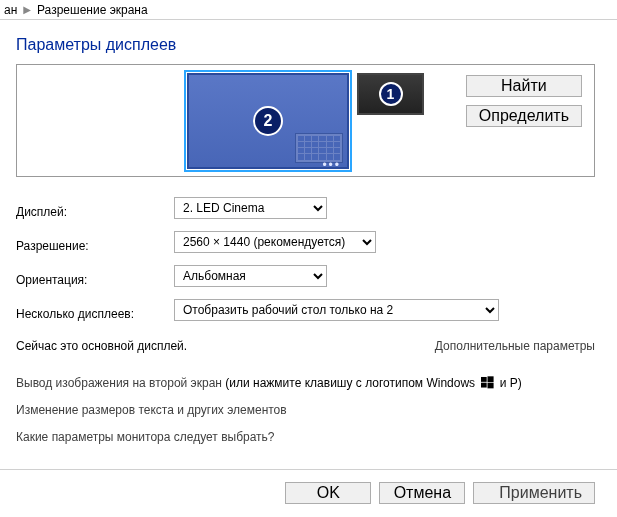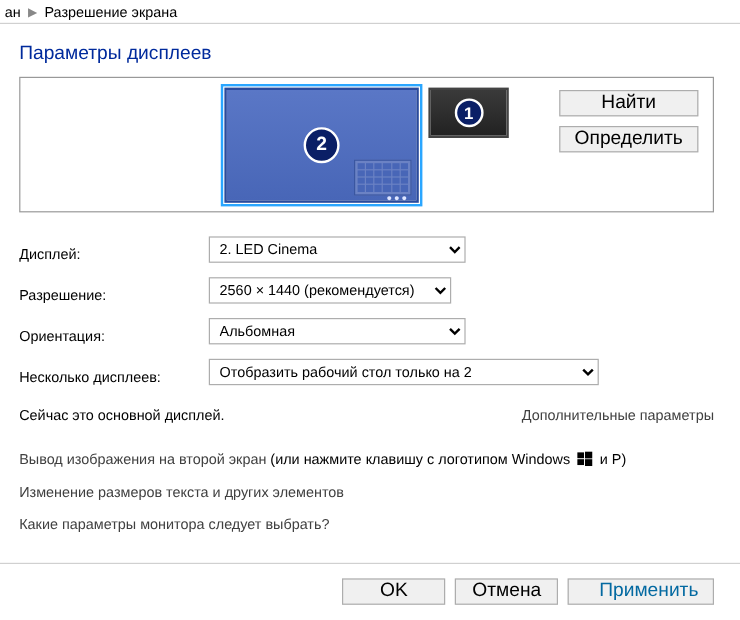--- a/index.html
+++ b/index.html
@@ -87,32 +87,32 @@
   display: flex; flex-direction: column; gap: 8px;
   position: absolute; right: 12px; top: 10px;
 }
 .btn {
   min-width: 90px; height: 22px;
   background: #f0f0f0;
   border: 1px solid #adadad;
   font-family: inherit; font-size: 16px;
   cursor: pointer; padding: 0 12px;
 }
-.btn:disabled { color: #0369a1; cursor: default; padding-left: 25px; }
+.btn:disabled { color: #404040; cursor: default; padding-left: 25px; }
 .form { margin-top: 20px; }
 .row { display: flex; align-items: flex-end; margin-bottom: 12px; }
 .row label { width: 158px; }
 select {
   font-family: inherit; font-size: 12px;
   height: 22px;
   border: 1px solid #adadad;
   background: #fff;
   padding: 0 4px;
 }
-.sel-w1 { width: 214px; }
+.sel-w1 { width: 153px; }
 .sel-w2 { width: 202px; }
 .sel-w3 { width: 325px; }
 .status-row {
   display: flex; justify-content: space-between; align-items: center;
   margin: 18px 0 22px 0;
 }
 a.link { color: #404040; text-decoration: none; cursor: pointer; }
 .para { margin: 10px 0; line-height: 1.4; }
 .winlogo {
   display: inline-block; width: 13px; height: 13px;

